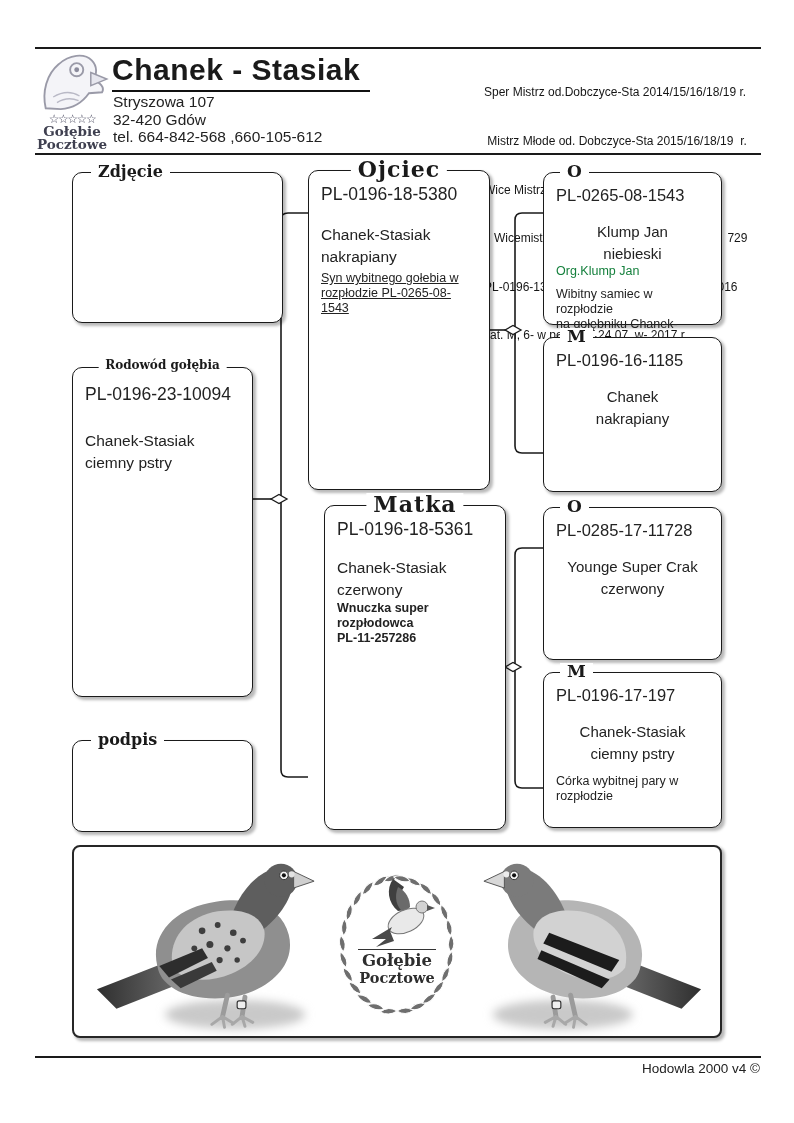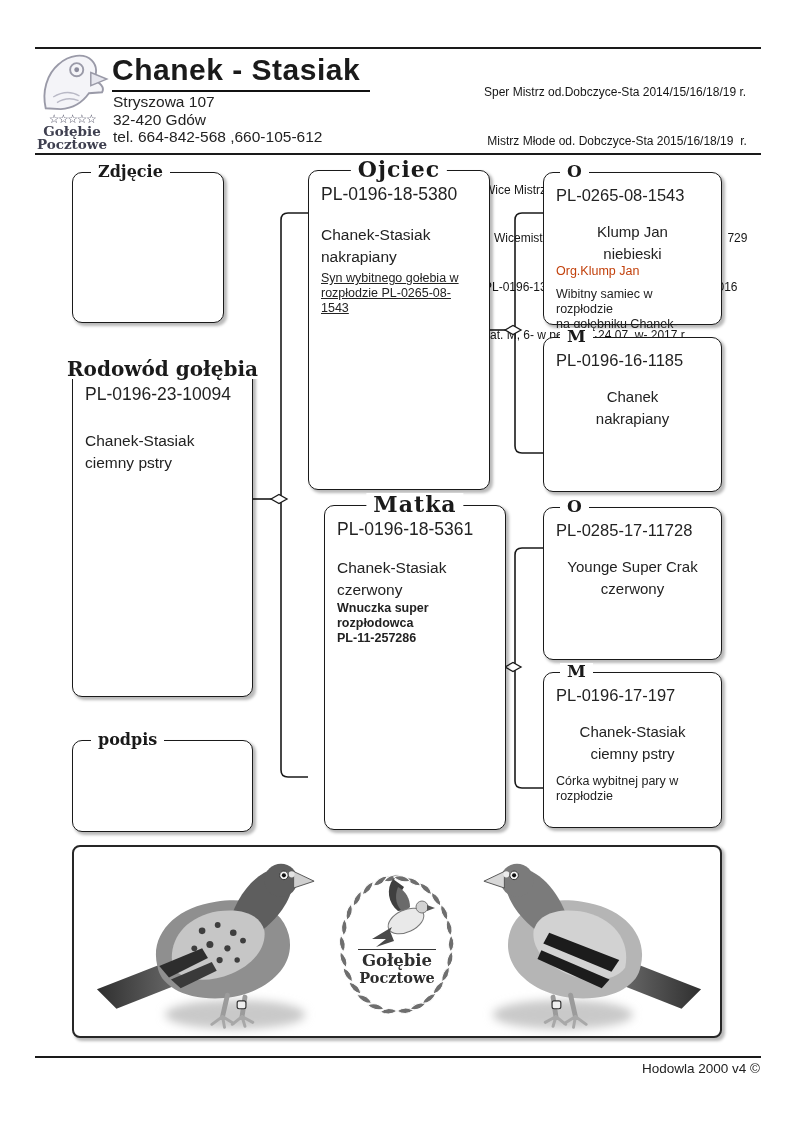--- a/index.html
+++ b/index.html
@@ -16,29 +16,29 @@
   .address{position:absolute;left:113px;top:93px;font-size:15.5px;line-height:17.5px;color:#222;}
   .achv{position:absolute;left:484px;top:52px;width:280px;font-size:12px;line-height:16.2px;
         color:#161616;white-space:pre;}
 
   
   .pbox{position:absolute;background:#fff;border:1.6px solid #1a1a1a;border-radius:10px;
         box-shadow:2.5px 2.5px 3px rgba(0,0,0,.28);box-sizing:border-box;}
   .pbox-label{position:absolute;background:#fff;font-family:"DejaVu Serif",serif;font-weight:bold;
         color:#1a1a1a;padding:0 7px;white-space:nowrap;line-height:1;}
   .lab-sm{top:-9px;left:18px;font-size:16px;}
-  .lab-mid{top:-9px;left:50%;transform:translateX(-50%);font-size:20px;}
+  .lab-mid{top:-9px;left:50%;transform:translateX(-50%);font-size:12px;}
   .lab-big{top:-13px;left:50%;transform:translateX(-50%);font-size:22px;letter-spacing:1px;}
   .lab-om{top:-10px;left:16px;font-size:17px;}
   .pbox .inner{padding:12px 12px 0 12px;}
   .ring{font-size:17.5px;line-height:20px;color:#222;}
   .ring-sm{font-size:16.5px;line-height:20px;color:#222;}
   .nm{font-size:15.5px;line-height:22px;color:#222;}
   .nm-sm{font-size:15px;line-height:21.5px;color:#222;text-align:center;}
-  .org{font-size:12.5px;line-height:14px;color:#c2410c;}
+  .org{font-size:12.5px;line-height:14px;color:#15803d;}
   .note{font-size:12.5px;line-height:15px;color:#222;}
 
   
   .connectors{position:absolute;left:0;top:0;pointer-events:none;}
 
   
   .banner{position:absolute;left:72px;top:845px;width:650px;height:193px;background:#fff;
           border:2px solid #262626;border-radius:8px;box-shadow:2.5px 2.5px 3px rgba(0,0,0,.28);
           box-sizing:border-box;overflow:hidden;}
   .emblem-text{position:absolute;left:50%;transform:translateX(-50%);top:96px;width:120px;
@@ -96,21 +96,21 @@
       <path d="M490,667 H515"></path>
       <path d="M543,548 H522 Q515,548 515,555 V781 Q515,788 522,788 H543"></path>
     </g>
     <g fill="#ffffff" stroke="#1a1a1a" stroke-width="1.3">
       <polygon points="271,499 279,494.5 287,499 279,503.5"></polygon>
       <polygon points="505,330 513,325.5 521,330 513,334.5"></polygon>
       <polygon points="505,667 513,662.5 521,667 513,671.5"></polygon>
     </g>
   </svg>
 
-  <div class="pbox" style="left:72px;top:172px;width:152px;height:151px;">
+  <div class="pbox" style="left:72px;top:172px;width:211px;height:151px;">
     <div class="pbox-label lab-sm">Zdjęcie</div>
   </div>
 
   <div class="pbox" style="left:72px;top:367px;width:181px;height:330px;">
     <div class="pbox-label lab-mid">Rodowód gołębia</div>
     <div class="inner" style="padding-top:16px;">
       <div class="ring">PL-0196-23-10094</div>
       <div class="nm" style="margin-top:26px;">
         <div>Chanek-Stasiak</div>
         <div>ciemny pstry</div>

